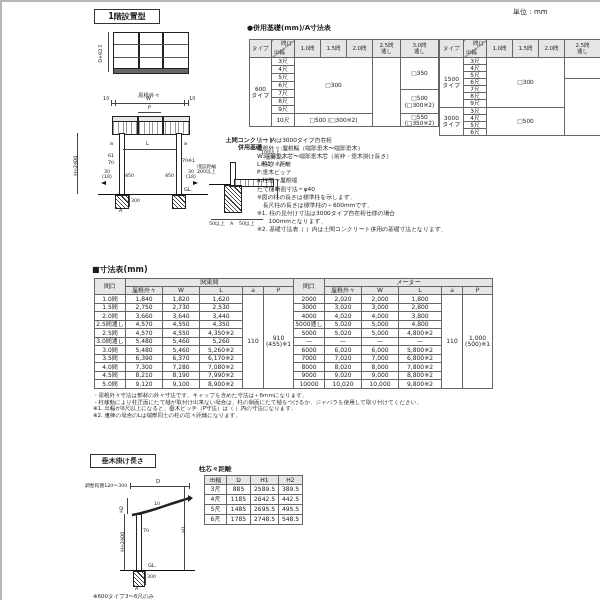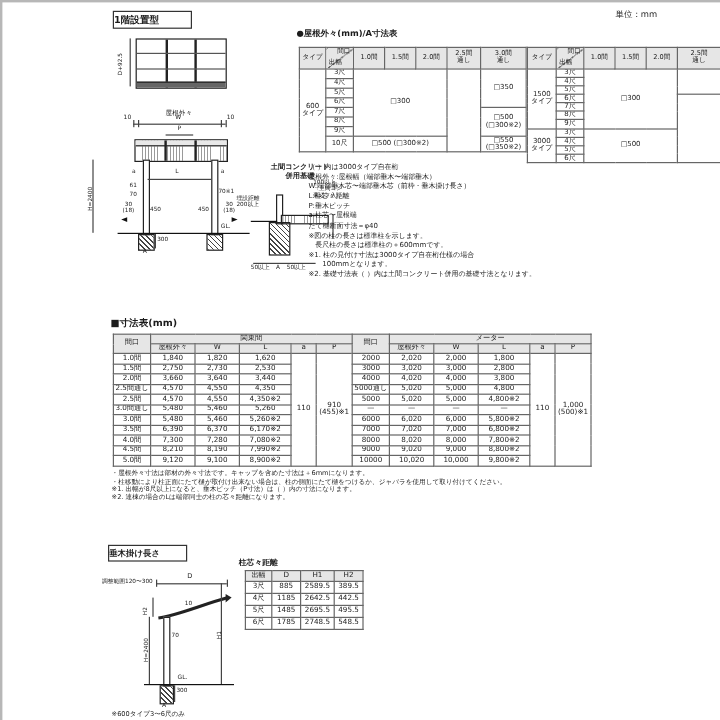--- a/index.html
+++ b/index.html
@@ -3,21 +3,21 @@
 <meta charset="utf-8">
 <style>
   html,body{margin:0;padding:0;background:#f2f2f2;}
   .page{position:relative;width:600px;height:600px;background:#fff;
         border-top:2px solid #b7b7b7;border-left:2px solid #b7b7b7;
         font-family:"DejaVu Sans",sans-serif;color:#1c1c1c;overflow:hidden;}
   .abs{position:absolute;}
   .ctr{text-align:center;}
   .pre{white-space:pre-line;}
   .b{font-weight:bold;}
-  .titlebox{border:1px solid #333;background:#fff;display:flex;align-items:center;}
+  .titlebox{border:1px solid #333;background:#fff;display:flex;align-items:center;justify-content:center;}
   
   .hline{position:absolute;border-top:1px solid #444;height:0;}
   .vline{position:absolute;border-left:1px solid #444;width:0;}
   .thk{border-color:#111;}
   
   .hatch45{background:repeating-linear-gradient(45deg,#444 0,#444 0.8px,transparent 0.8px,transparent 3px);border:1px solid #222;}
   .vhatch{background:repeating-linear-gradient(90deg,#9a9a9a 0,#9a9a9a 0.6px,transparent 0.6px,transparent 2.6px);}
   .tri-l{width:0;height:0;border-top:2.5px solid transparent;border-bottom:2.5px solid transparent;border-right:5px solid #111;}
   .tri-r{width:0;height:0;border-top:2.5px solid transparent;border-bottom:2.5px solid transparent;border-left:5px solid #111;}
   .rot{transform:rotate(-90deg);transform-origin:center center;white-space:nowrap;}
@@ -138,21 +138,21 @@
     <div class="hline thk" style="left:12px;top:52px;width:22px;"></div>
     <div class="abs vhatch" style="left:37px;top:47px;width:38px;height:6px;border:1px solid #222;"></div>
     <div class="abs hatch45" style="left:27px;top:53px;width:16px;height:26px;"></div>
     <div class="vline" style="left:80px;top:47px;height:20px;"></div>
     <div class="hline" style="left:14px;top:87px;width:52px;"></div>
     <div class="abs s45" style="left:12px;top:89px;">50以上</div>
     <div class="abs s45" style="left:33px;top:89px;">A</div>
     <div class="abs s45" style="left:42px;top:89px;">50以上</div>
   </div>
 
-  <div class="abs b s7" style="left:245px;top:22px;">●屋根外々(mm)/A寸法表</div>
+  <div class="abs b s7" style="left:245px;top:22px;">●併用基礎(mm)/A寸法表</div>
 
   <table id="kiso-l" class="abs tframe" style="left:247px;top:37px;width:189px;">
     <colgroup>
         <col style="width:22px">
         <col style="width:23px">
         <col style="width:26px">
         <col style="width:26px">
         <col style="width:26px">
         <col style="width:28px">
         <col style="width:38px">

